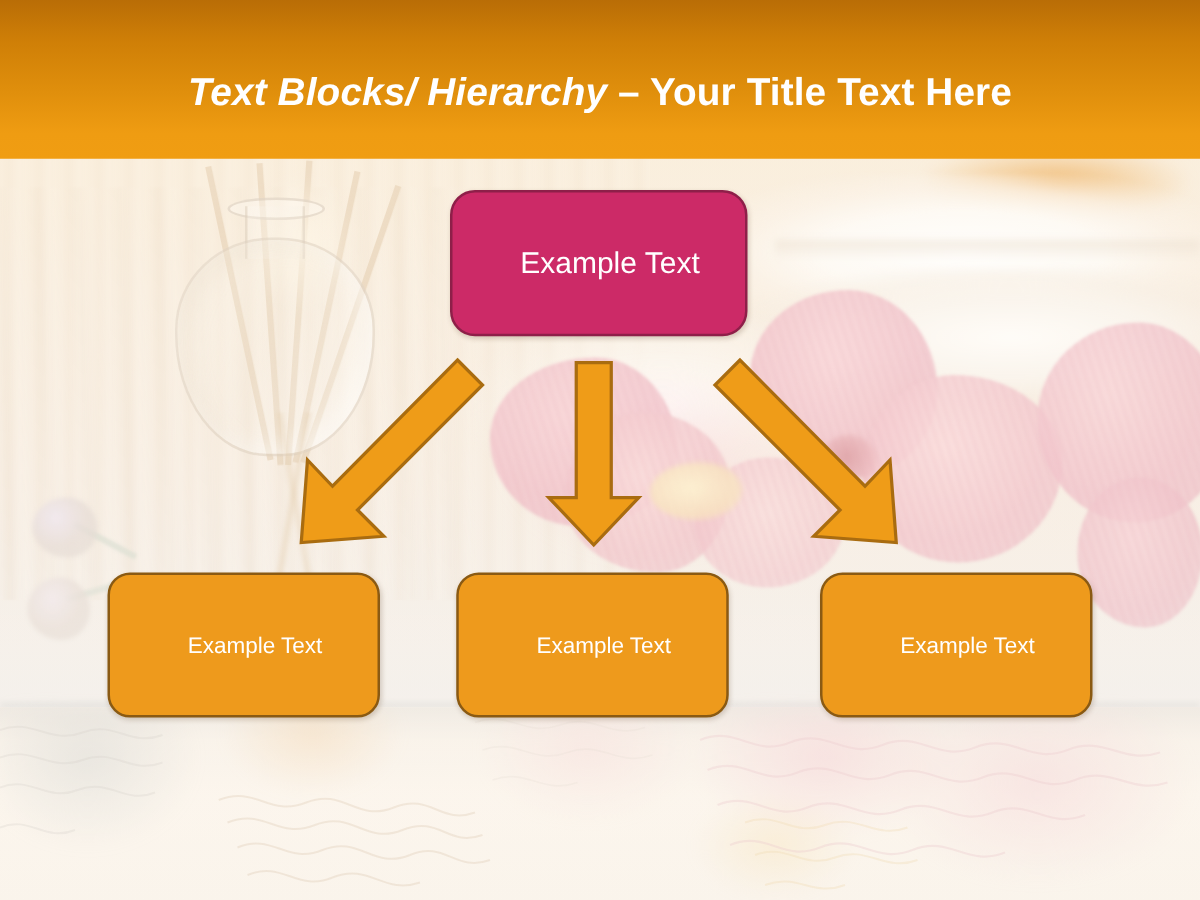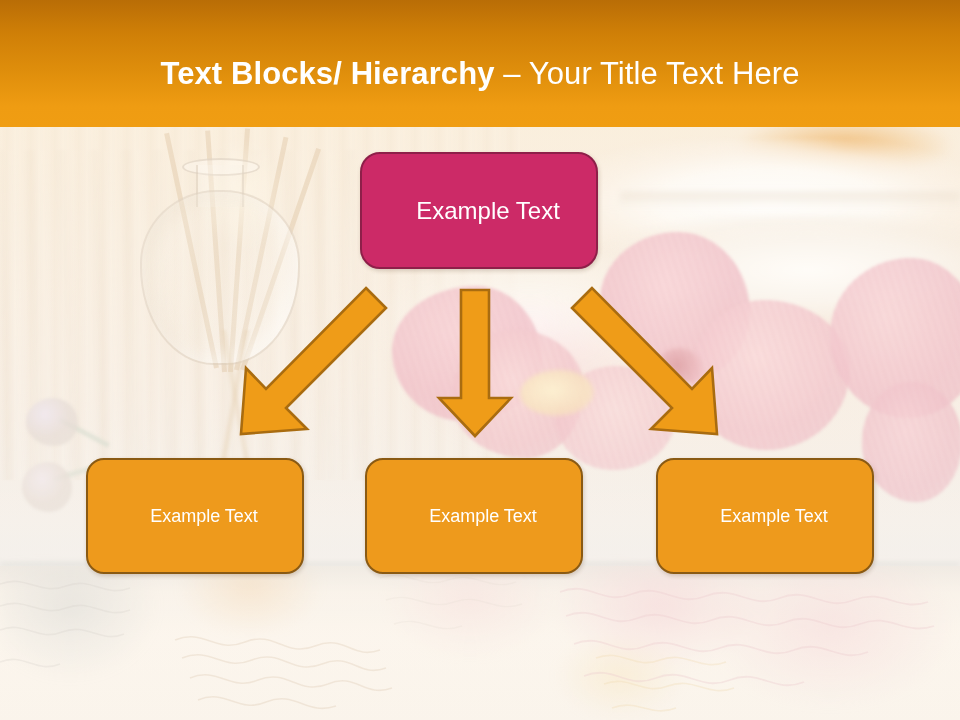--- a/index.html
+++ b/index.html
@@ -292,22 +292,22 @@
   }
   .title-text {
     position: absolute; left: 0; top: 54px; width: 960px;
     text-align: center;
     color: #ffffff;
     font-size: 31px;
     line-height: 40px;
     letter-spacing: .1px;
     white-space: nowrap;
   }
-  .title-text .strong { font-weight: bold; }
-  .title-text .light  { font-weight: normal; }
+  .title-text .strong { font-weight: bold; font-style: italic; }
+  .title-text .light  { font-weight: bold; }
 
   
   .node {
     position: absolute;
     display: flex;
     align-items: center;
     justify-content: center;
     text-align: center;
     color: #ffffff;
     box-shadow: 1px 2px 4px rgba(90,60,30,0.22);

